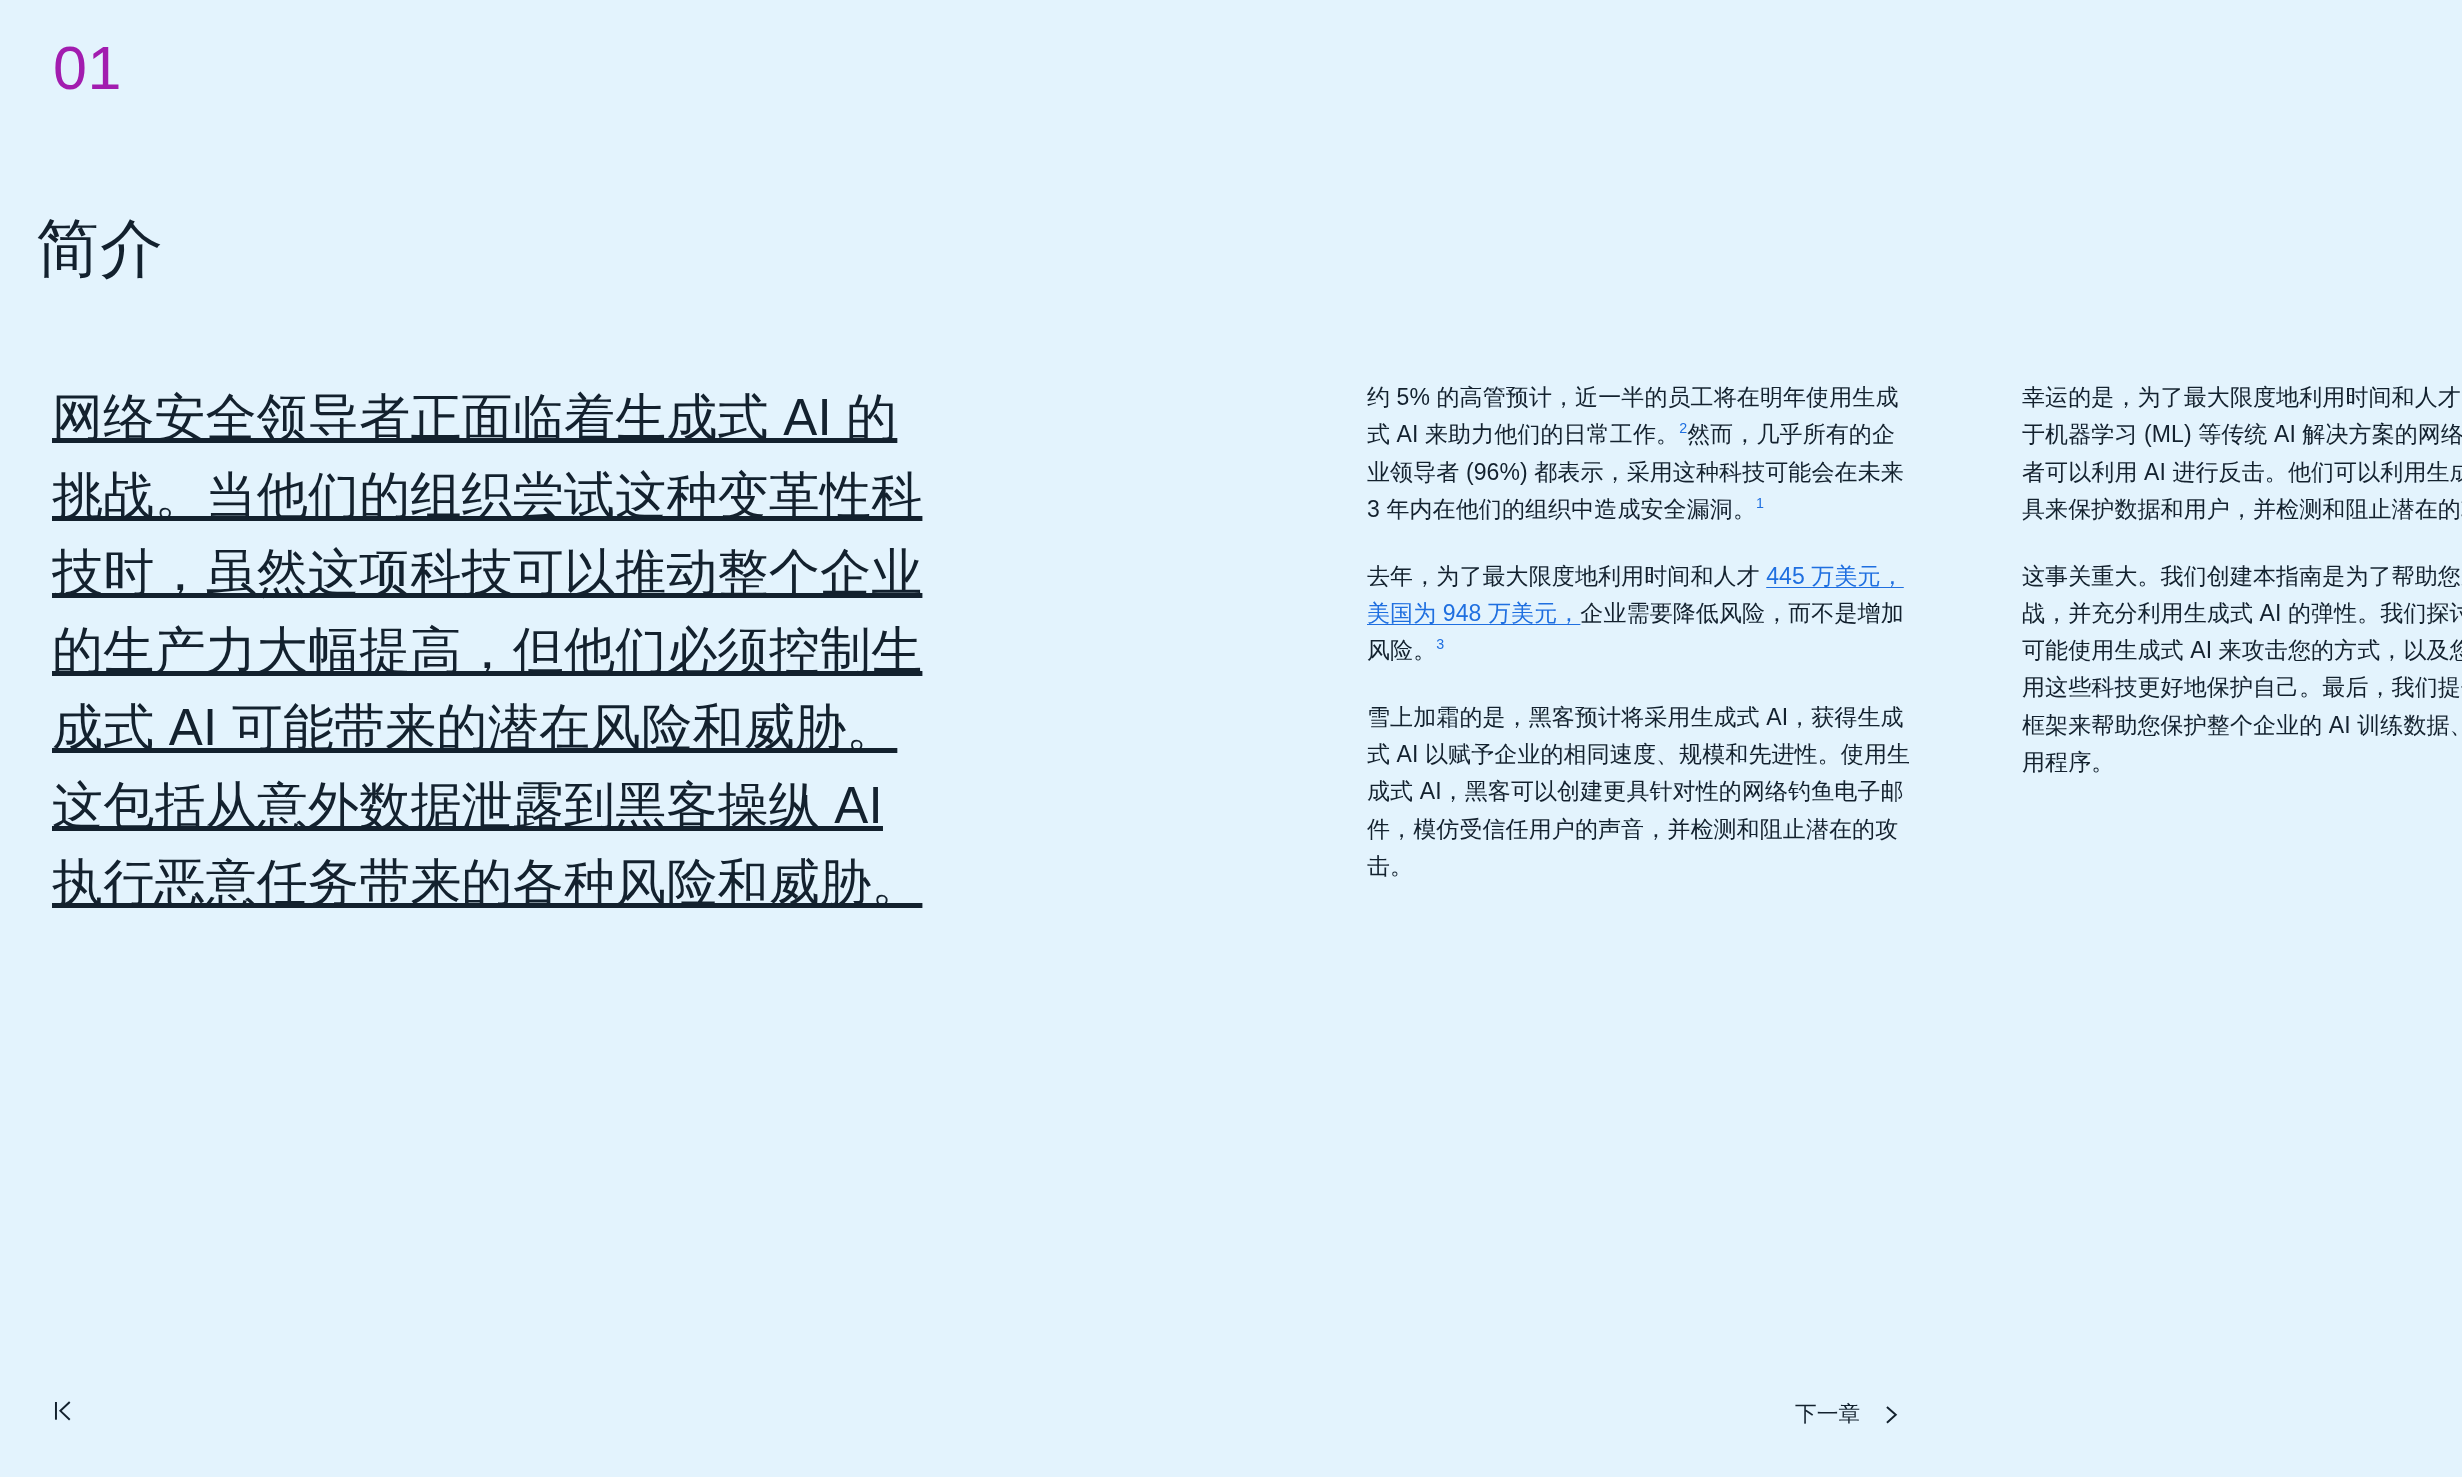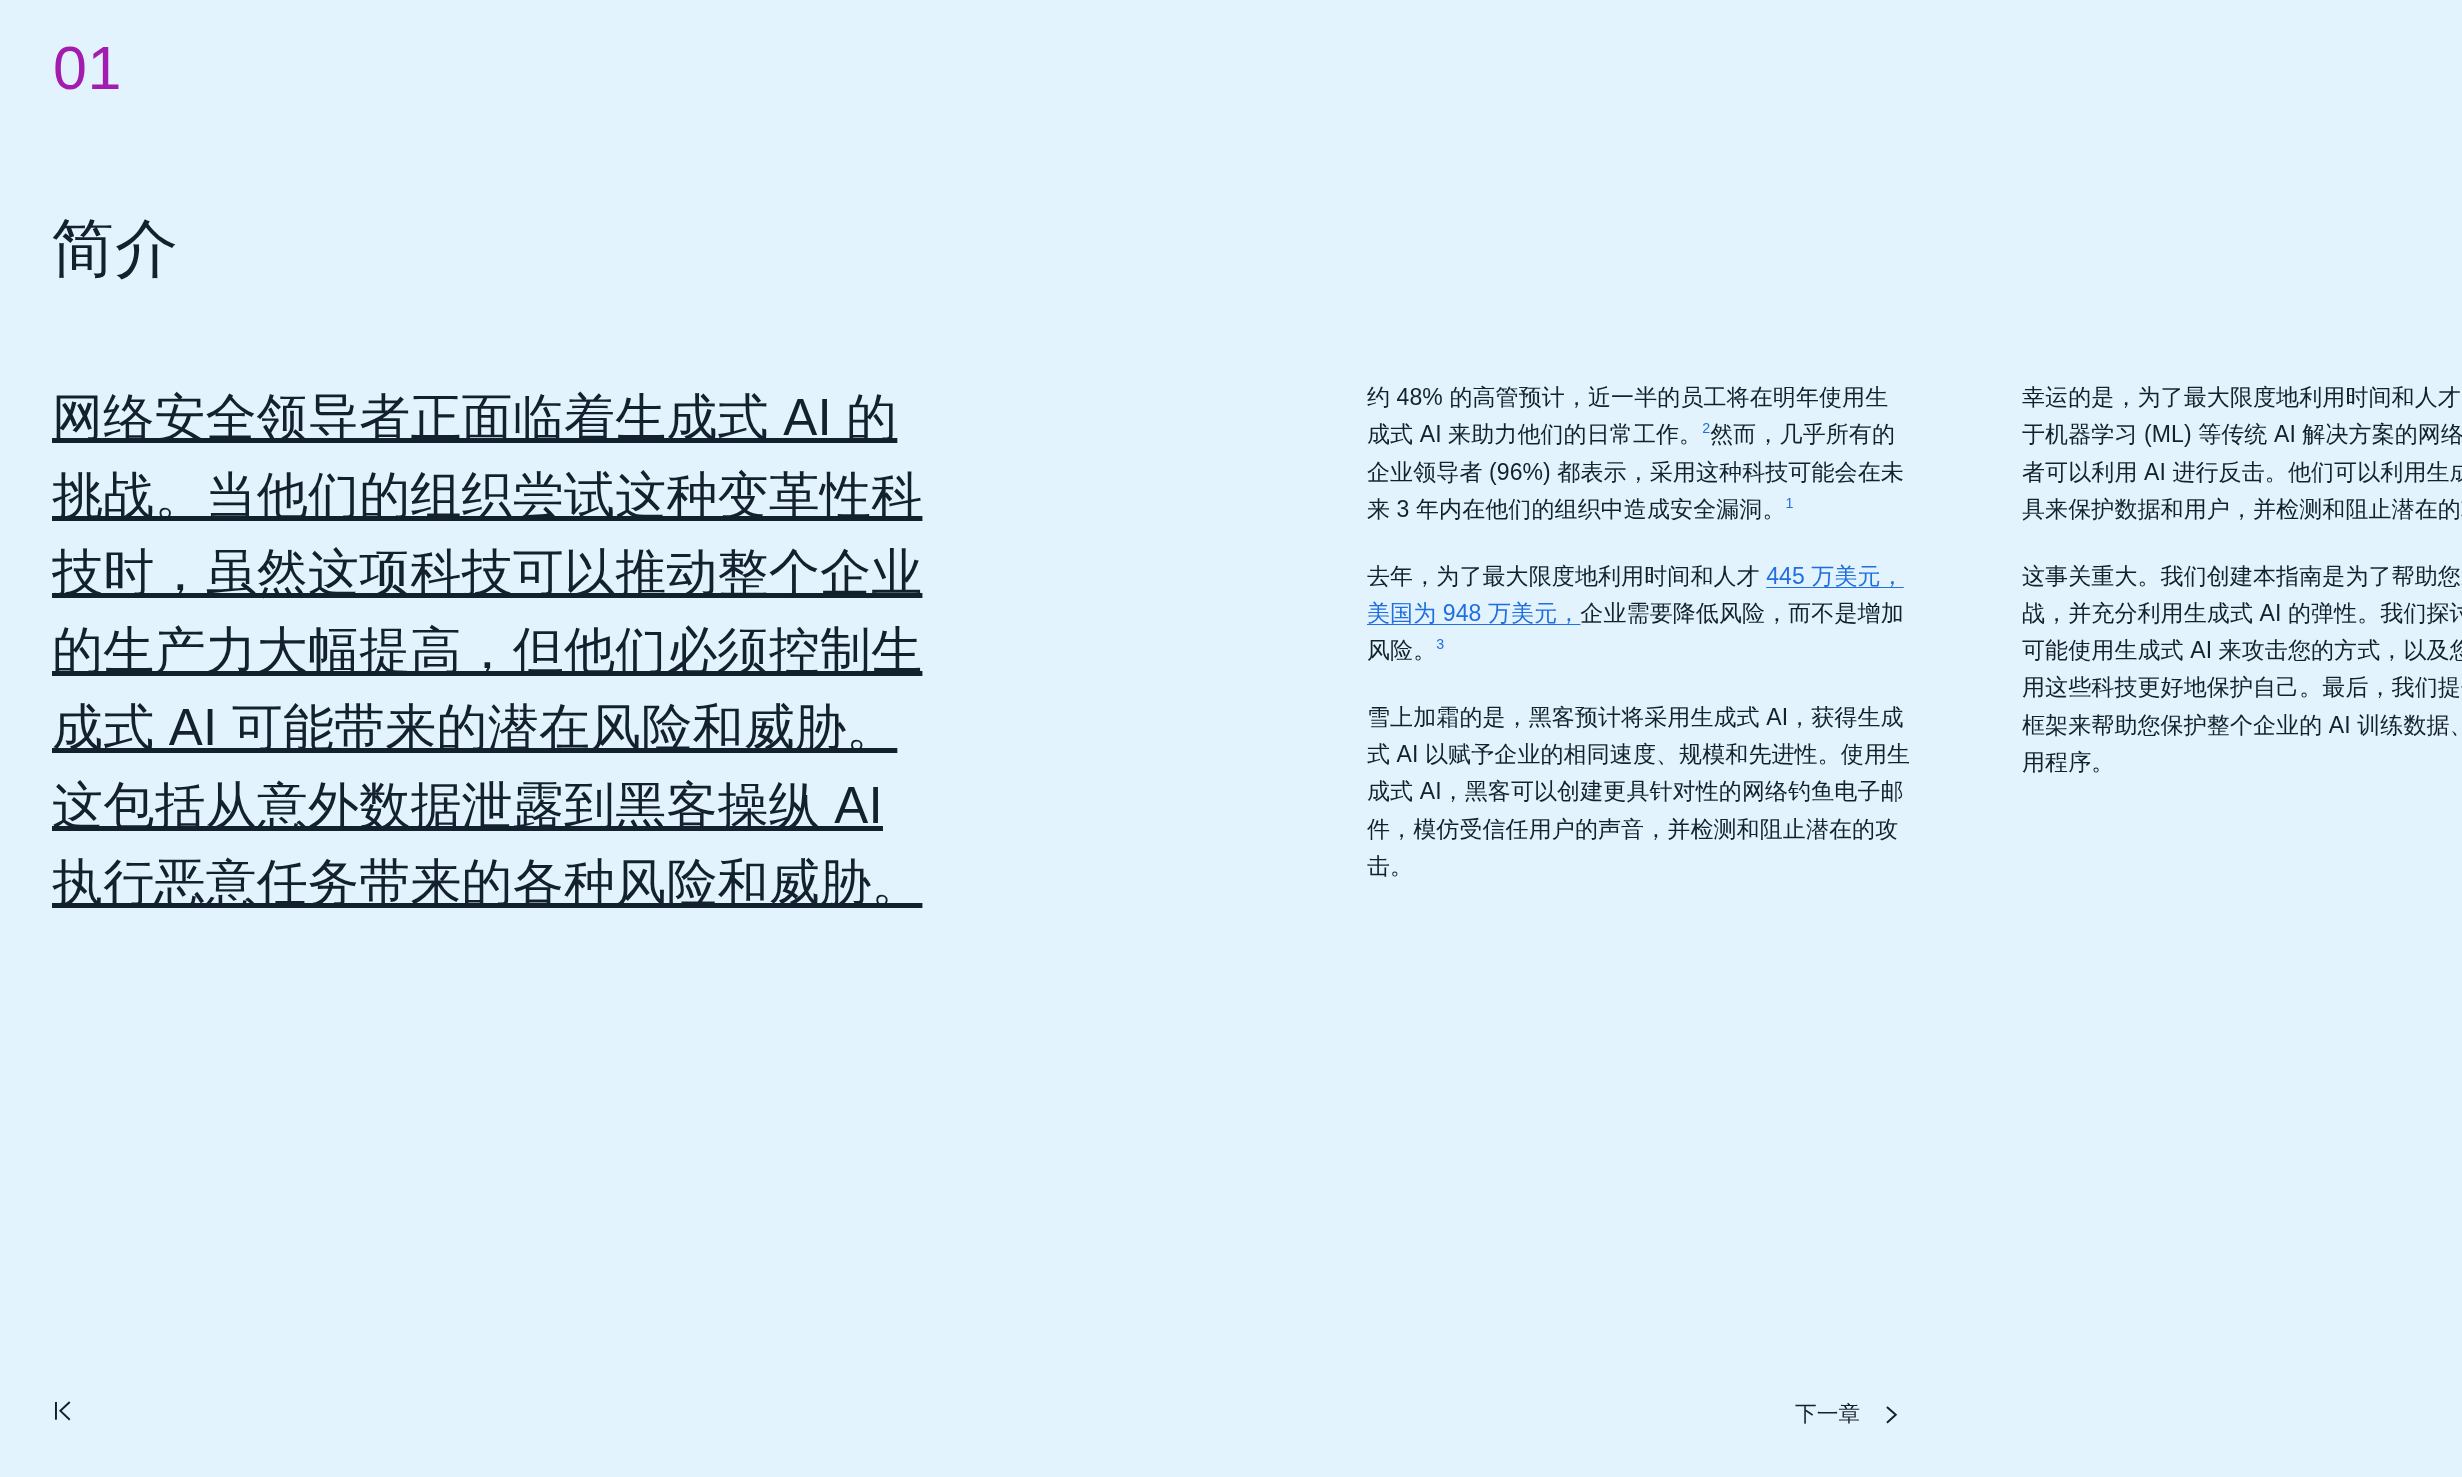--- a/index.html
+++ b/index.html
@@ -24,21 +24,21 @@
     top: 38px;
     font-size: 61px;
     line-height: 1;
     color: #a21caf;
     font-weight: 400;
     letter-spacing: 0.5px;
   }
   
   .chapter-title {
     position: absolute;
-    left: 51px;
+    left: 36px;
     top: 172px;
     font-size: 63px;
     line-height: 1.1;
     color: #13212e;
     font-weight: 400;
     letter-spacing: 1px;
   }
   
   .col {
     position: absolute;
@@ -129,21 +129,21 @@
 
   <div class="chapter-number">01</div>
 
   <h1 class="chapter-title">简介</h1>
 
   <div class="col col-lead">
     <p>网络安全领导者正面临着生成式 AI 的挑战。当他们的组织尝试这种变革性科技时，虽然这项科技可以推动整个企业的生产力大幅提高，但他们必须控制生成式 AI 可能带来的潜在风险和威胁。这包括从意外数据泄露到黑客操纵 AI 执行恶意任务带来的各种风险和威胁。</p>
   </div>
 
   <div class="col col-mid">
-    <p><span>约 48% 的高管预计，近一半的员工将在明年使用生成式 AI 来助力他们的日常工作。</span><sup class="link-sup">2</sup><span>然而，几乎所有的企业领导者 (96%) 都表示，采用这种科技可能会在未来 3 年内在他们的组织中造成安全漏洞。</span><sup class="link-sup">1</sup></p>
+    <p><span>约 5% 的高管预计，近一半的员工将在明年使用生成式 AI 来助力他们的日常工作。</span><sup class="link-sup">2</sup><span>然而，几乎所有的企业领导者 (96%) 都表示，采用这种科技可能会在未来 3 年内在他们的组织中造成安全漏洞。</span><sup class="link-sup">1</sup></p>
     <p><span>去年，为了最大限度地利用时间和人才 </span><a class="inline-link" href="#">445 万美元，美国为 948 万美元，</a><span>企业需要降低风险，而不是增加风险。</span><sup class="link-sup">3</sup></p>
     <p>雪上加霜的是，黑客预计将采用生成式 AI，获得生成式 AI 以赋予企业的相同速度、规模和先进性。使用生成式 AI，黑客可以创建更具针对性的网络钓鱼电子邮件，模仿受信任用户的声音，并检测和阻止潜在的攻击。</p>
   </div>
 
   <div class="col col-right">
     <p>幸运的是，为了最大限度地利用时间和人才，已投资于机器学习 (ML) 等传统 AI 解决方案的网络安全领导者可以利用 AI 进行反击。他们可以利用生成式 AI 工具来保护数据和用户，并检测和阻止潜在的攻击。</p>
     <p>这事关重大。我们创建本指南是为了帮助您应对挑战，并充分利用生成式 AI 的弹性。我们探讨了攻击者可能使用生成式 AI 来攻击您的方式，以及您应如何使用这些科技更好地保护自己。最后，我们提供了一个框架来帮助您保护整个企业的 AI 训练数据、模型和应用程序。</p>
   </div>
 
   <div class="footer">

